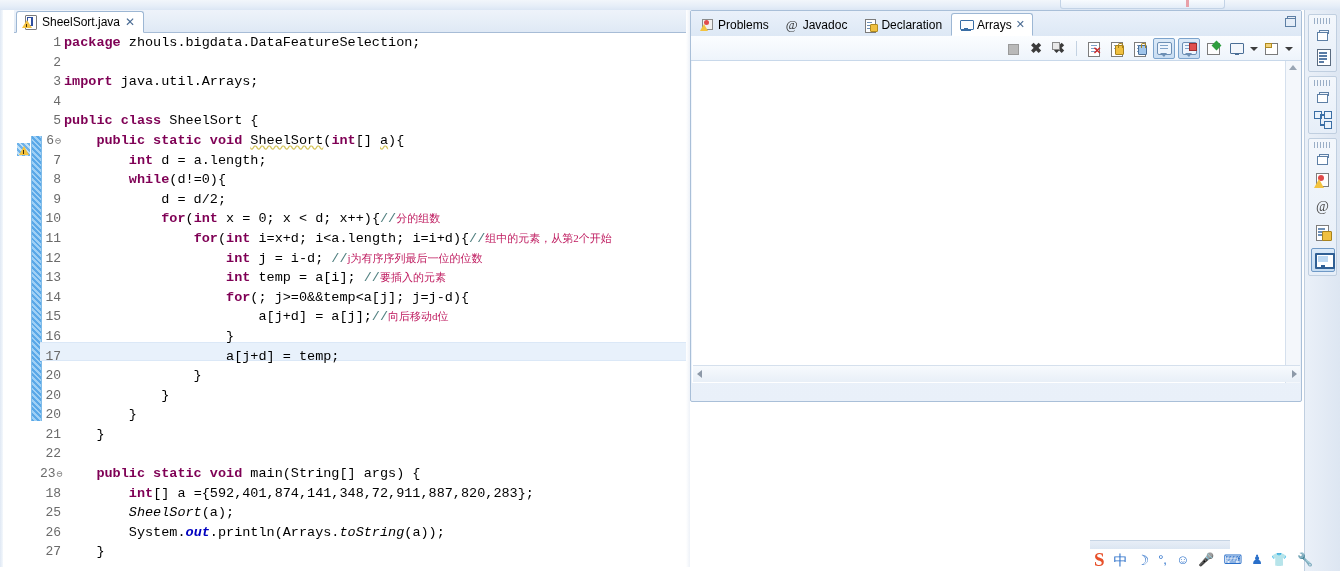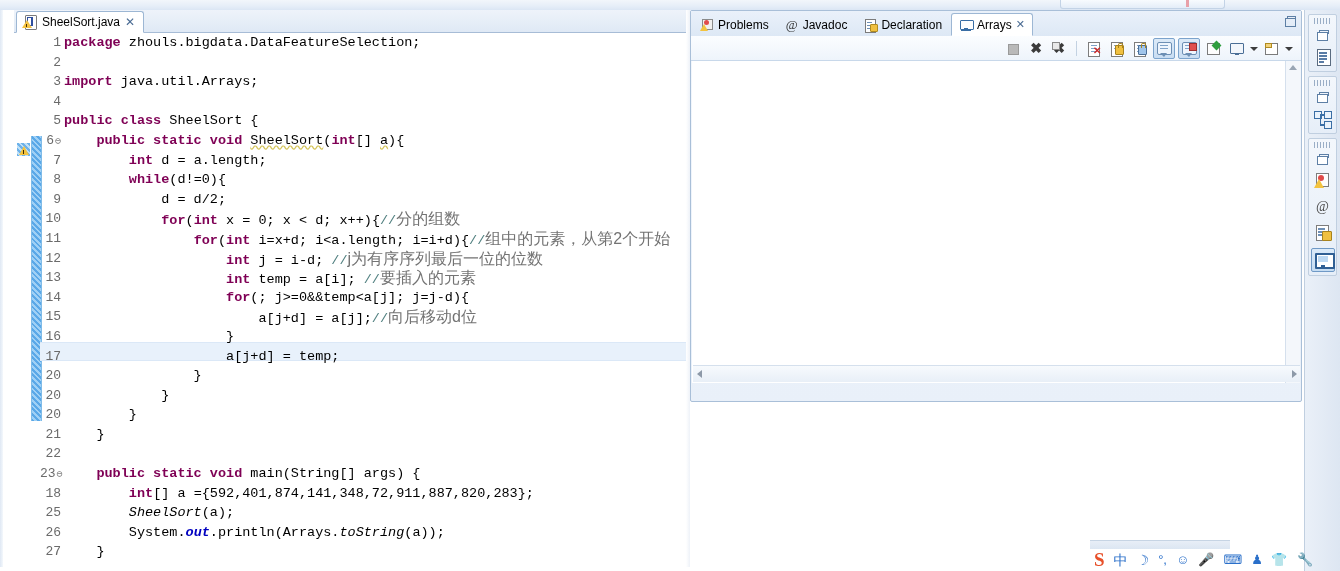--- a/index.html
+++ b/index.html
@@ -127,21 +127,21 @@
     overflow:hidden;
   }
   .crow{height:19.6px;line-height:19.6px;}
   #current-line-hl{
     position:absolute;left:26px;top:331.5px;width:662px;height:19.6px;
     background:#e8f1fb;border-top:1px solid #dbe8f7;border-bottom:1px solid #dbe8f7;
     box-sizing:border-box;
   }
   .kw{color:#7f0055;font-weight:bold;}
   .cmt{color:#4f7f7f;}
-  .cmtc{color:#737373;font-family:Liberation Sans, sans-serif;font-size:16px;}
+  .cmtc{color:#be185d;font-family:Liberation Serif, serif;font-size:11px;}
   .stat{font-style:italic;}
   .statb{color:#0000c0;font-style:italic;font-weight:bold;}
   .warnline{
     text-decoration:underline;
     text-decoration-style:wavy;
     text-decoration-color:#d4c45a;
   }
   #editor-bottom-strip{
     position:absolute;left:0;top:556px;width:688px;height:5px;
     background:#ffffff;

